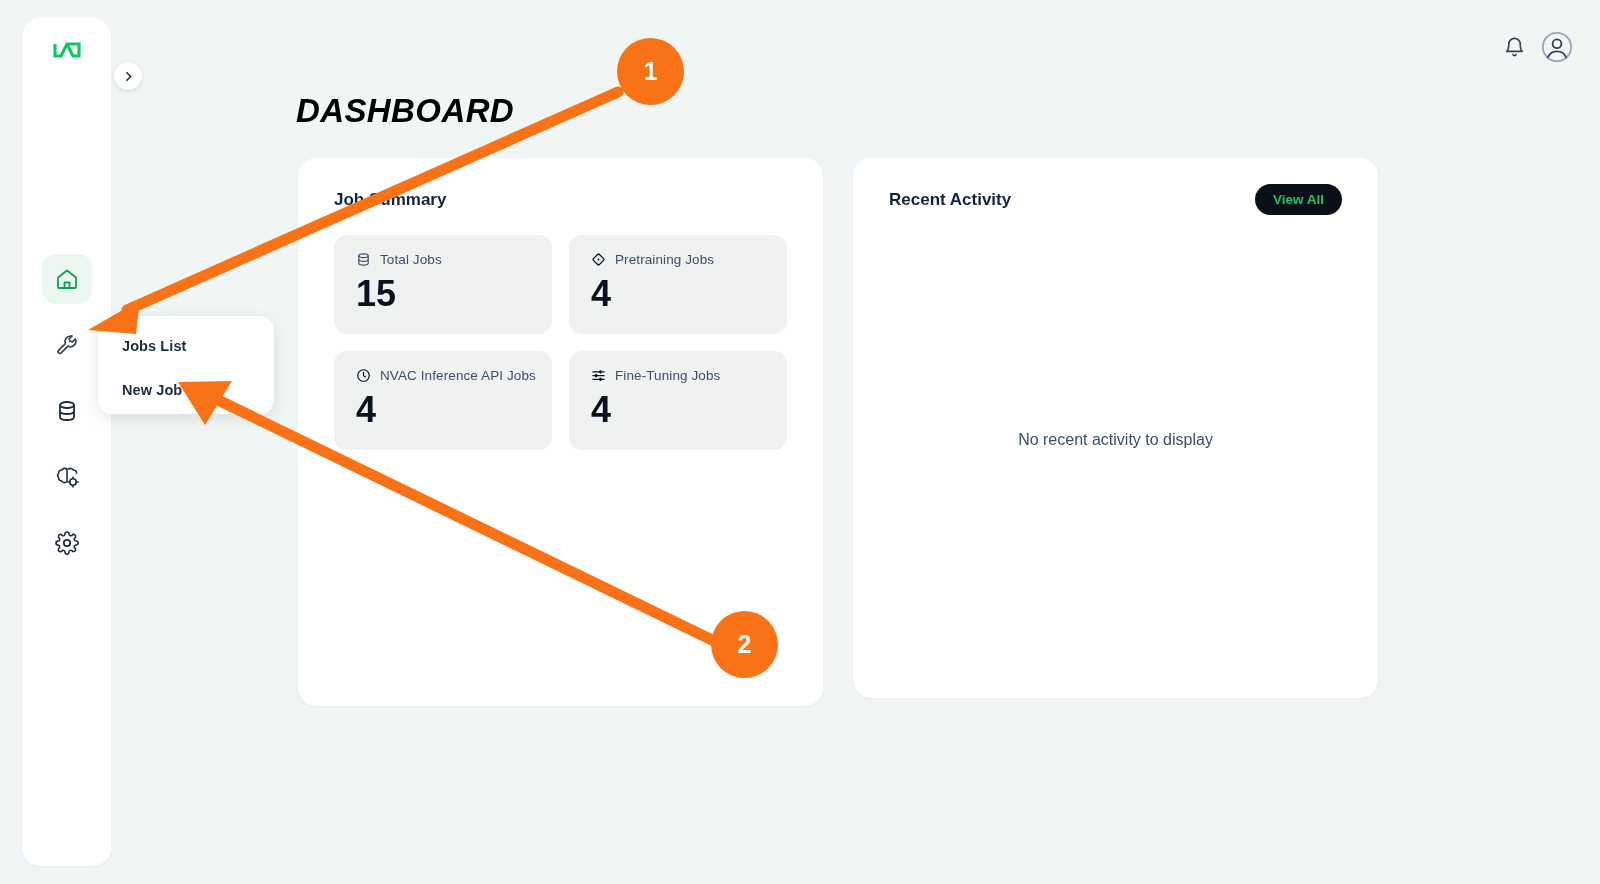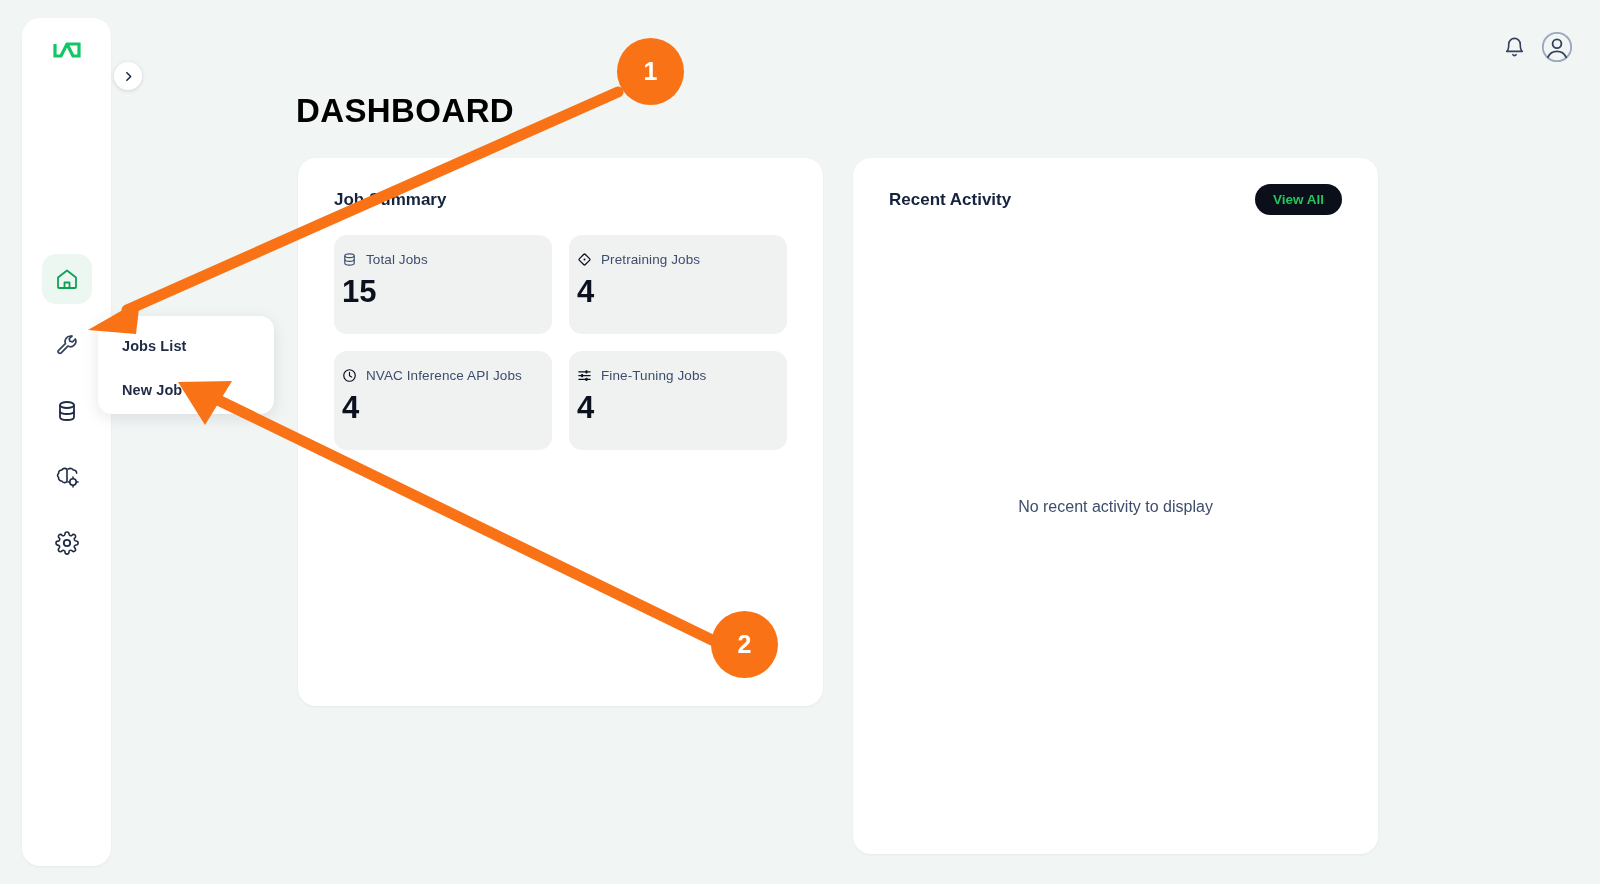--- a/index.html
+++ b/index.html
@@ -70,29 +70,30 @@
   .user-email {
     font-size: 19px; color: #2b3a57; letter-spacing: .1px;
   }
   .icon-btn { display: flex; align-items: center; justify-content: center; cursor: pointer; }
 
   
   .page-title {
     position: absolute; left: 296px; top: 92px;
     font-size: 33px; font-weight: bold; color: #000000;
     letter-spacing: .4px;
+    font-style: italic;
   }
 
   
   .panel {
     position: absolute; background: #ffffff; border-radius: 18px;
     box-shadow: 0 1px 3px rgba(15,23,42,.05);
   }
   .panel-jobs { left: 298px; top: 158px; width: 525px; height: 548px; }
-  .panel-activity { left: 853px; top: 158px; width: 525px; height: 696px; }
+  .panel-activity { left: 853px; top: 158px; width: 525px; height: 540px; }
 
   .panel-title {
     position: absolute; left: 36px; top: 32px;
     font-size: 17px; font-weight: bold; color: #16233d;
   }
   .view-all-btn {
     position: absolute; right: 36px; top: 26px;
     background: #0b0f19; color: #22c55e;
     font-size: 13.5px; font-weight: bold;
     padding: 8px 18px; border-radius: 999px;
@@ -102,31 +103,31 @@
 
   
   .stat-grid {
     position: absolute; left: 36px; top: 77px;
     width: 453px;
     display: grid; grid-template-columns: 218px 218px;
     gap: 17px;
   }
   .stat-card {
     background: #eff2f1; border-radius: 13px;
-    padding: 17px 18px 18px 8px;
+    padding: 17px 18px 18px 22px;
     height: 99px;
   }
   .stat-head { display: flex; align-items: center; gap: 9px; }
   .stat-head svg { display: block; flex: 0 0 auto; }
   .stat-label { font-size: 13.5px; color: #3d4d6b; letter-spacing: .1px; white-space: nowrap; }
-  .stat-value { font-size: 31px; font-weight: bold; color: #0b111f; margin-top: 9px; line-height: 1; }
+  .stat-value { font-size: 36px; font-weight: bold; color: #0b111f; margin-top: 9px; line-height: 1; }
 
   
   .empty-state {
-    position: absolute; left: 0; top: 1px; width: 100%; height: 100%;
+    position: absolute; left: 0; top: 12px; width: 100%; height: 100%;
     display: flex; align-items: center; justify-content: center;
     font-size: 16px; color: #3d4d6b;
   }
 
   
   .anno-svg { position: absolute; left: 0; top: 0; width: 1600px; height: 884px; pointer-events: none; z-index: 20; }
   .anno-badge {
     position: absolute; border-radius: 50%;
     background: #f97316; color: #ffffff;
     display: flex; align-items: center; justify-content: center;

